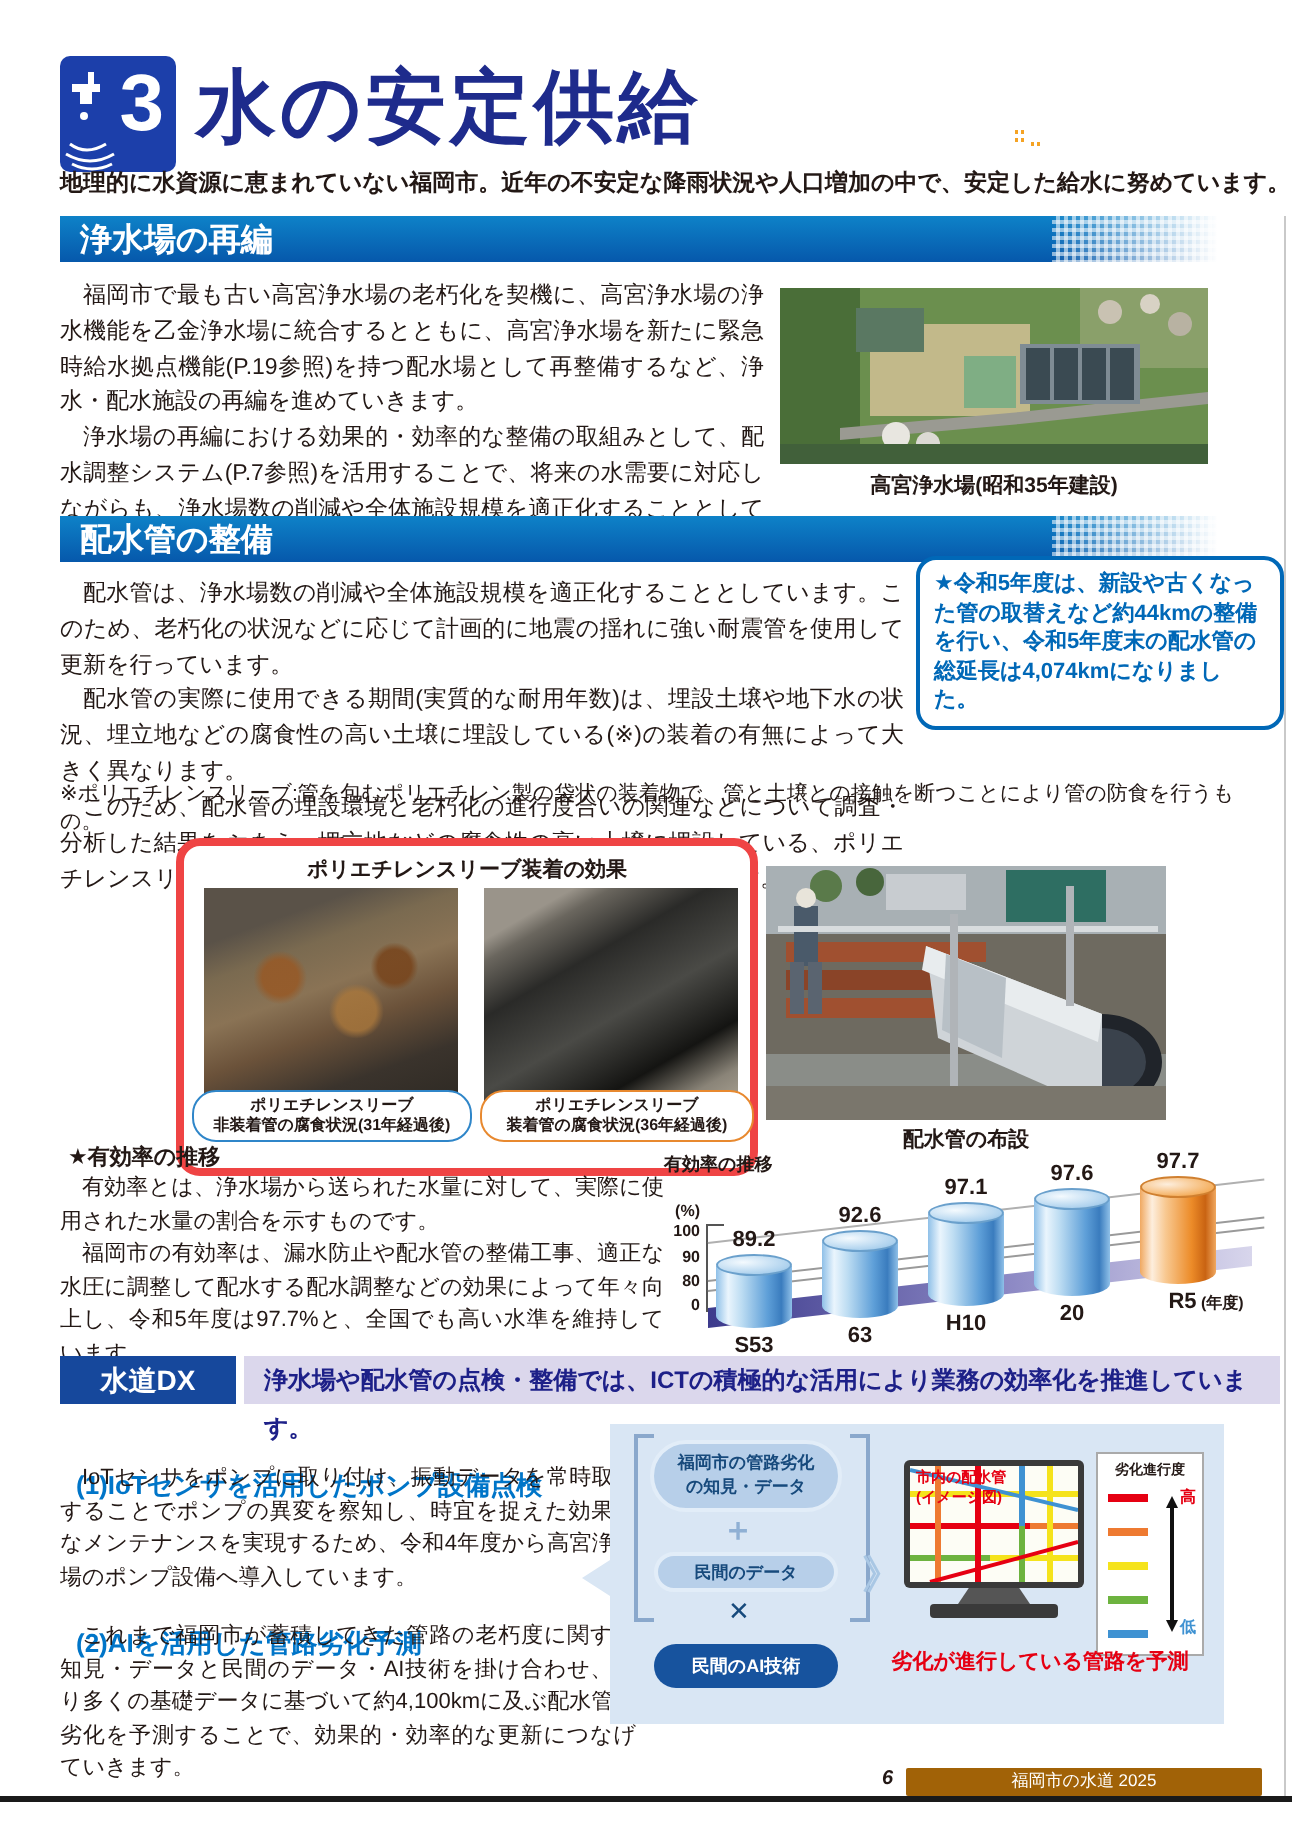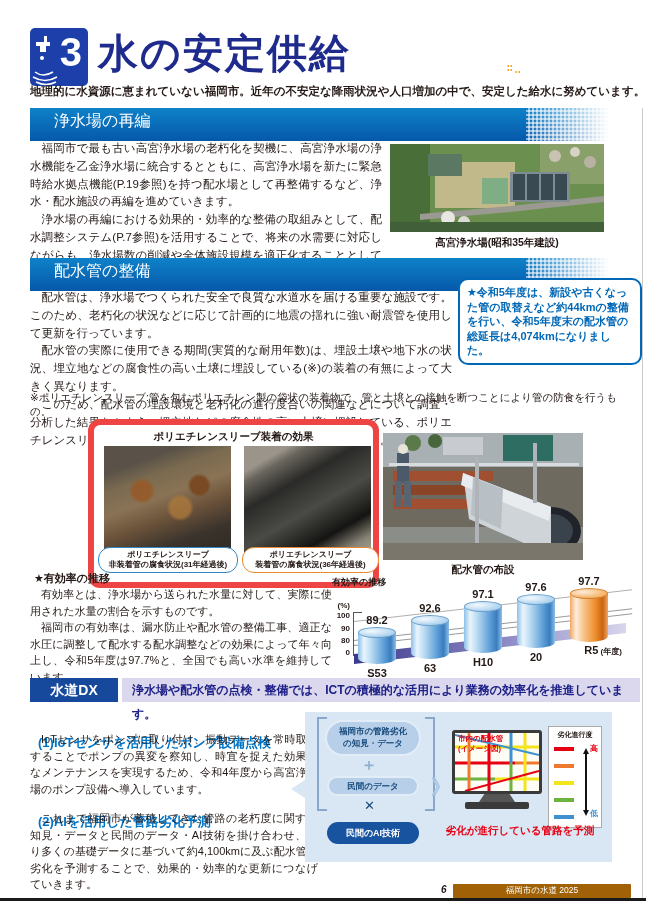--- a/index.html
+++ b/index.html
@@ -16,41 +16,41 @@
   .chapter-icon .num { position:absolute; right:6px; top:2px; color:#fff; font-size:40px; font-weight:bold; }
   .page-title { left:98px; top:26px; font-size:40px; font-weight:bold; color:#1e2b8c; letter-spacing:2px; }
   .sdg { top:32px; width:55px; height:55px; color:#fff; border-radius:2px; padding:3px 4px; }
   .sdg .top { display:flex; gap:3px; }
   .sdg .n { font-size:13px; font-weight:bold; line-height:12px; }
   .sdg .t { font-size:4.5px; line-height:5px; font-weight:bold; padding-top:2px; }
   .sdg svg { position:absolute; left:50%; transform:translateX(-50%); bottom:4px; }
   .subtitle { left:30px; top:84px; font-size:11.5px; font-weight:600; }
 
   
-  .secbar { left:30px; width:586px; height:33px; background:linear-gradient(180deg,#0e82c8,#0658ab); color:#fff; font-size:16px; font-weight:normal; line-height:25px; padding-left:24px; }
+  .secbar { left:30px; width:586px; height:23px; background:linear-gradient(180deg,#0e82c8,#0658ab); color:#fff; font-size:16px; font-weight:bold; line-height:25px; padding-left:10px; }
   .secbar::after { content:""; position:absolute; right:0; top:0; bottom:0; width:90px;
     background:
       linear-gradient(to right, rgba(255,255,255,0), #fff 92%),
       repeating-linear-gradient(to right, rgba(255,255,255,0) 0 2px, rgba(255,255,255,.55) 2px 4px),
       repeating-linear-gradient(to bottom, rgba(255,255,255,0) 0 2px, rgba(255,255,255,.55) 2px 4px); }
 
   .body-text { font-size:11.5px; line-height:1.55; text-align:justify; }
   .body-text p { text-indent:1em; }
 
   
   .photo-caption { font-size:10.5px; font-weight:600; text-align:center; }
 
   
   .hl-box { left:458px; top:278px; width:184px; border:2px solid #0068b7; border-radius:10px; padding:5px 7px; color:#0068b7; font-size:11px; line-height:1.32; font-weight:600; background:#fff; }
 
   .note { left:30px; top:391px; width:600px; font-size:10.5px; line-height:1.3; font-weight:500; }
   .note .l2 { text-align:center; width:360px; }
 
   
-  .effect-box { left:88px; top:419px; width:291px; height:169px; border:6px solid #ef4444; border-radius:12px; background:#fff; }
+  .effect-box { left:88px; top:419px; width:291px; height:169px; border:4px solid #ef4444; border-radius:12px; background:#fff; }
   .effect-title { left:0; top:5px; width:100%; text-align:center; font-size:10.5px; font-weight:bold; }
   .pipe-photo { top:21px; width:127px; height:112px; }
   .pipe-rusty { left:10px; background:
       radial-gradient(circle at 30% 40%, rgba(150,90,40,.9) 0 8%, transparent 12%),
       radial-gradient(circle at 60% 55%, rgba(170,120,60,.8) 0 10%, transparent 14%),
       radial-gradient(circle at 75% 35%, rgba(120,70,30,.9) 0 7%, transparent 10%),
       linear-gradient(160deg,#5a5248 0 18%, #7a6a50 30%, #8a7355 45%, #6b523a 60%, #3a332c 78%, #2c2822 100%); }
   .pipe-clean { left:150px; background:
       linear-gradient(150deg,#9a948a 0 14%, #6a665e 20%, #2a2a28 35%, #4a4a46 55%, #141412 75%, #8a8478 88%, #b0a898 100%); }
   .cap-pill { top:122px; background:#fff; border-radius:12px; padding:2px 4px; font-size:8px; line-height:1.25; font-weight:600; text-align:center; }
@@ -205,21 +205,21 @@
       <circle cx="58" cy="74" r="7" fill="#e8e6e0"></circle>
         <circle cx="74" cy="78" r="6" fill="#dcdad4"></circle>
       <rect x="0" y="78" width="214" height="10" fill="#41603a"></rect>
     </svg>
   </div>
   <div class="abs photo-caption" style="left:390px; top:236px; width:214px;">高宮浄水場(昭和35年建設)</div>
 
   <div class="abs secbar" style="top:258px;">配水管の整備</div>
 
   <div class="abs body-text" style="left:30px; top:289px; width:422px;">
-    <p>配水管は、浄水場でつくられた安全で良質な水道水を届ける重要な施設です。このため、老朽化の状況などに応じて計画的に地震の揺れに強い耐震管を使用して更新を行っています。</p>
+    <p>配水管は、浄水場数の削減や全体施設規模を適正化することとしています。このため、老朽化の状況などに応じて計画的に地震の揺れに強い耐震管を使用して更新を行っています。</p>
     <p>配水管の実際に使用できる期間(実質的な耐用年数)は、埋設土壌や地下水の状況、埋立地などの腐食性の高い土壌に埋設している(※)の装着の有無によって大きく異なります。</p>
     <p>このため、配水管の埋設環境と老朽化の進行度合いの関連などについて調査・分析した結果をふまえ、埋立地などの腐食性の高い土壌に埋設している、ポリエチレンスリーブを装着していない配水管を優先的に更新しています。</p>
   </div>
 
   <div class="abs hl-box">★令和5年度は、新設や古くなった管の取替えなど約44kmの整備を行い、令和5年度末の配水管の総延長は4,074kmになりました。</div>
 
   <div class="abs note">
     <div>※ポリエチレンスリーブ:管を包むポリエチレン製の袋状の装着物で、管と土壌との接触を断つことにより管の防食を行うもの。</div>
     <div class="l2">福岡市では昭和54年度から装着しています。</div>
   </div>

